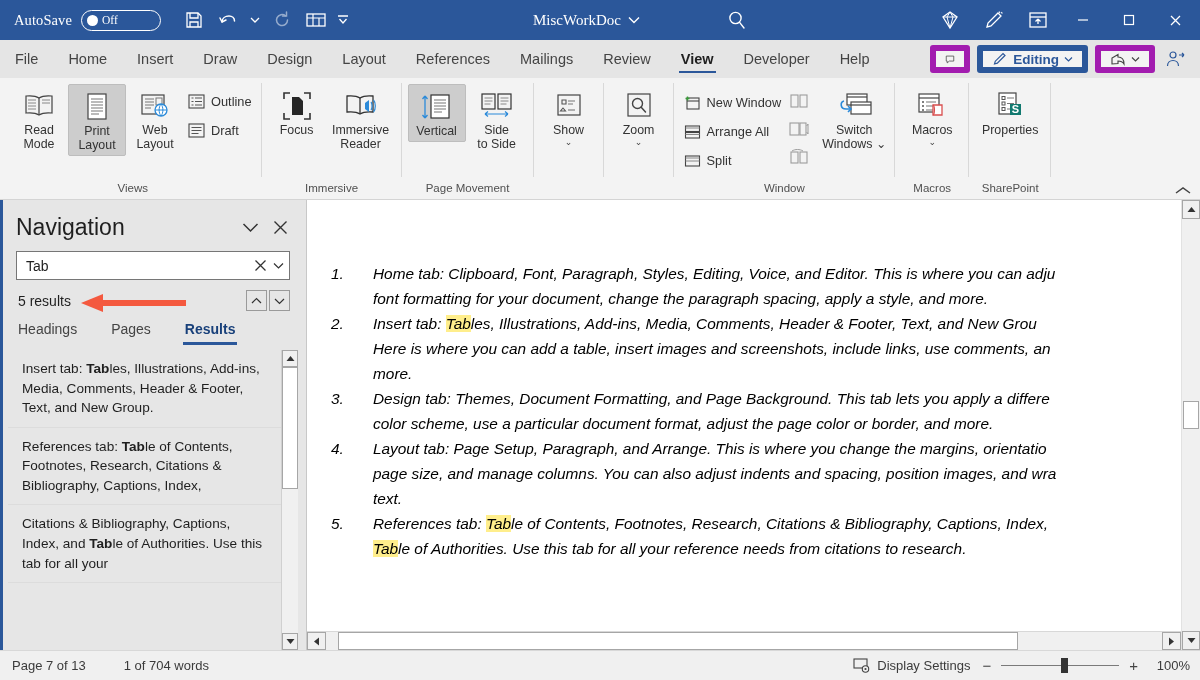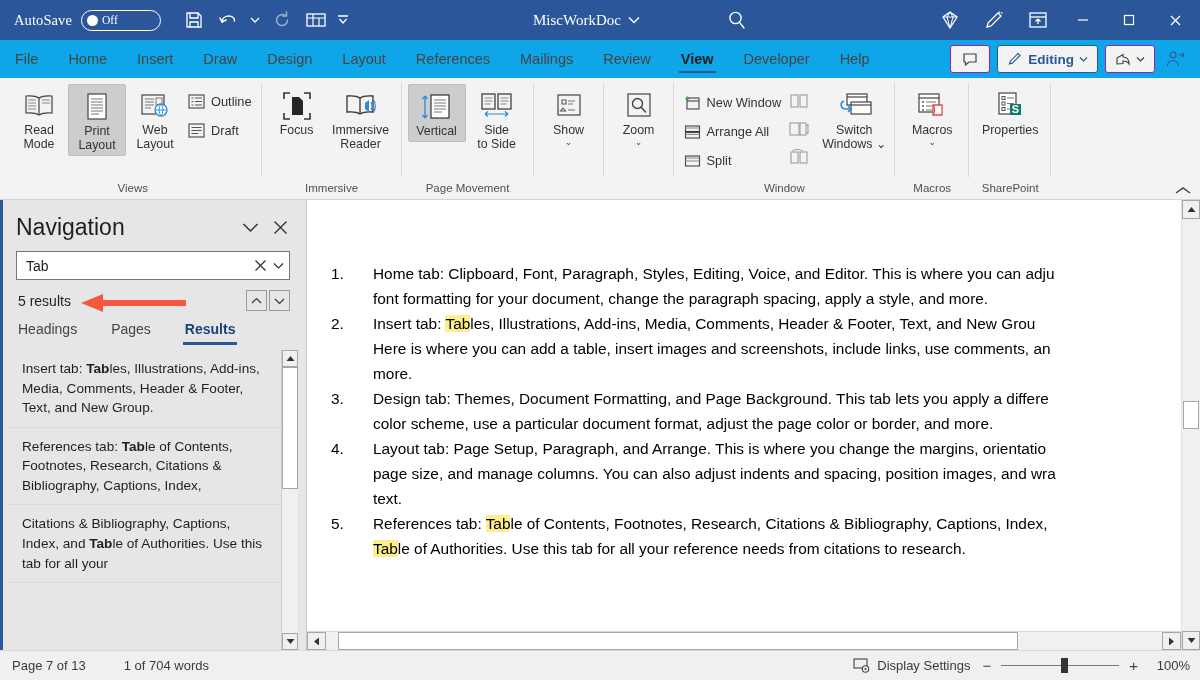--- a/index.html
+++ b/index.html
@@ -31,35 +31,35 @@
   .tb-center { flex: 1; display: flex; align-items: center; justify-content: center; gap: 0; }
   .doc-title { font-size: 15px; display: flex; align-items: center; gap: 7px; }
   .tb-search { margin-left: 86px; display:flex; align-items:center; }
   .tb-right { display: flex; align-items: center; padding-right: 2px; }
   .tb-right .tb-icon { width: 44px; height: 40px; display: flex; align-items: center; justify-content: center; }
   .wbtn { width: 46px; height: 40px; display: flex; align-items: center; justify-content: center; }
   svg { display: block; }
 
   
   .tabbar {
-    height: 38px; background: #0ea5e9; display: flex; align-items: stretch;
+    height: 38px; background: #e5e5e5; display: flex; align-items: stretch;
     flex: 0 0 38px; border-bottom: 0px solid #e1e1e1;
   }
   .tab {
     padding: 0 15px; display: flex; align-items: center; font-size: 14.5px;
     color: #444; position: relative; cursor: default;
   }
   .tab.active { color: #1f1f1f; font-weight: bold; }
   .tab.active::after {
     content: ""; position: absolute; left: 13px; right: 13px; bottom: 5px;
     height: 2.5px; background: #2b579a;
   }
   .tabbar-right { margin-left: auto; display: flex; align-items: center; gap: 7px; padding-right: 10px; }
   .pillbtn {
-    height: 28px; border: 1px solid #a21caf; background: #f3f3f3; border-radius: 3px;
+    height: 28px; border: 6px solid #a21caf; background: #f3f3f3; border-radius: 3px;
     display: flex; align-items: center; gap: 5px; padding: 0 9px; font-size: 13.5px; color: #2b579a;
   }
   .pillbtn.plain { color: #444; }
   .editing-label { font-weight: bold; font-size: 13.5px; color: #2b579a; }
 
   
   .ribbon {
     height: 122px; background: #f3f3f3; display: flex; flex: 0 0 122px;
     border-bottom: 1px solid #d4d4d4; position: relative; padding-left: 4px;
   }
@@ -136,20 +136,21 @@
   .vscroll .thumb { position: absolute; left: 0; right: 0; top: 0; height: 122px; background: #fff; border: 1px solid #a6a6a6; }
 
   
   .docarea { flex: 1; background: #fff; display: flex; flex-direction: column; min-width: 0; position: relative; }
   .page { flex: 1; overflow: hidden; padding: 62px 0 0 0; background: #fff; position: relative; }
   ol.doclist { list-style: none; counter-reset: item; padding: 0 0 0 18px; margin: 0; }
   ol.doclist li {
     counter-increment: item; position: relative; padding-left: 48px; margin-bottom: 1px;
     font-size: 15.4px; line-height: 1.60; color: #000; white-space: nowrap;
     font-family: "Liberation Sans", sans-serif;
+    font-style: italic;
   }
   ol.doclist li::before {
     content: counter(item) "."; position: absolute; left: 6px; top: 0; font-size: 15.4px; color: #000;
   }
   ol.doclist li .ln { display: block; }
   mark.hl { background: #ffee8c; color: #000; padding: 0; }
 
   .hscrollbar {
     height: 19px; background: #f0f0f0; border-top: 1px solid #d8d8d8; display: flex; align-items: stretch;
     flex: 0 0 19px;

